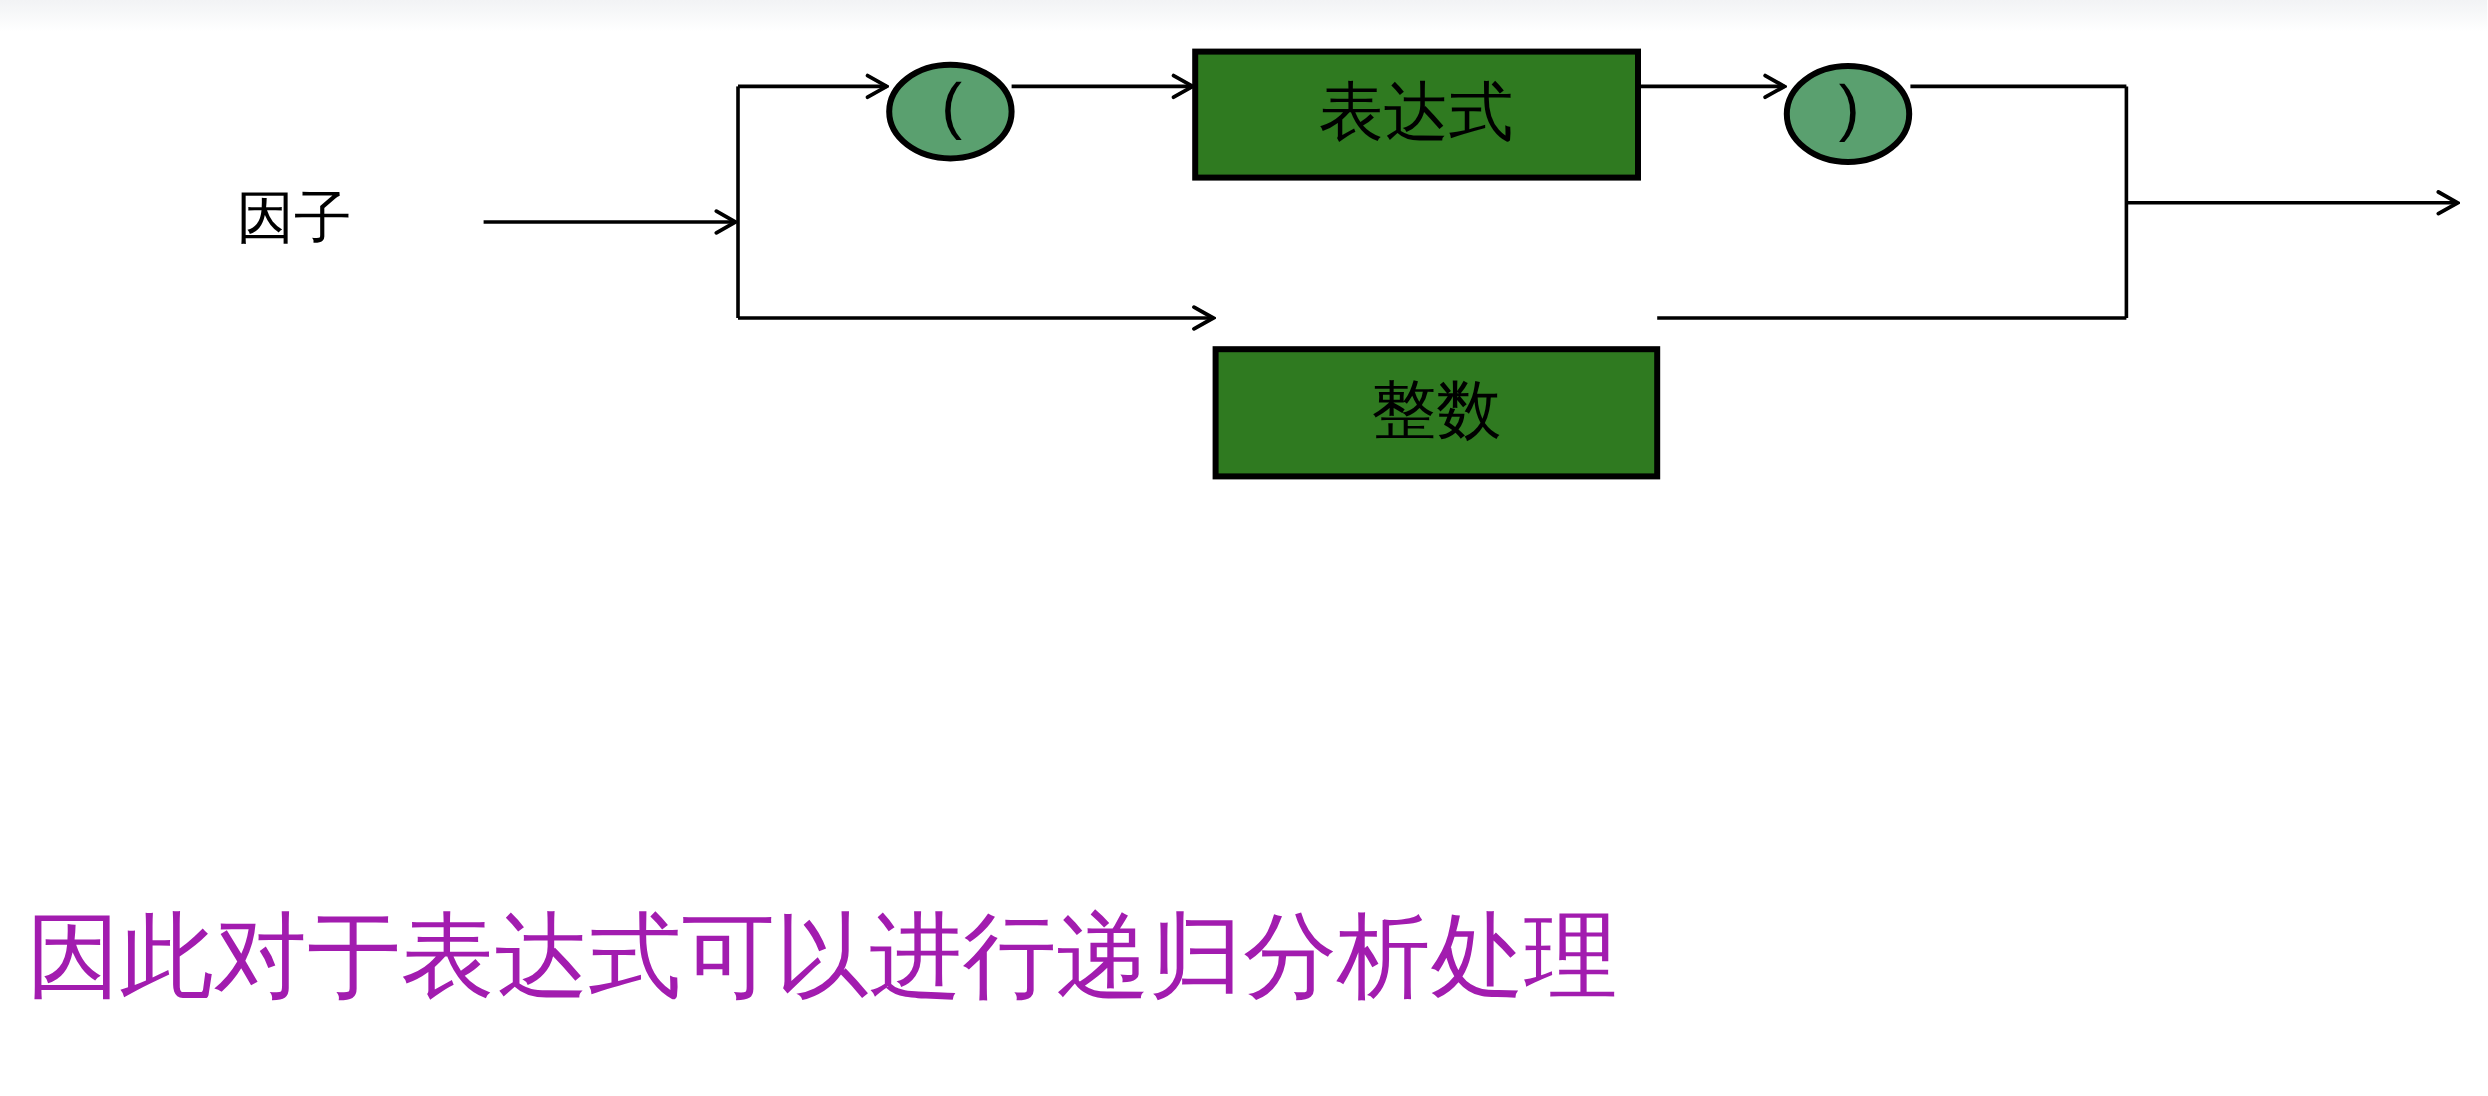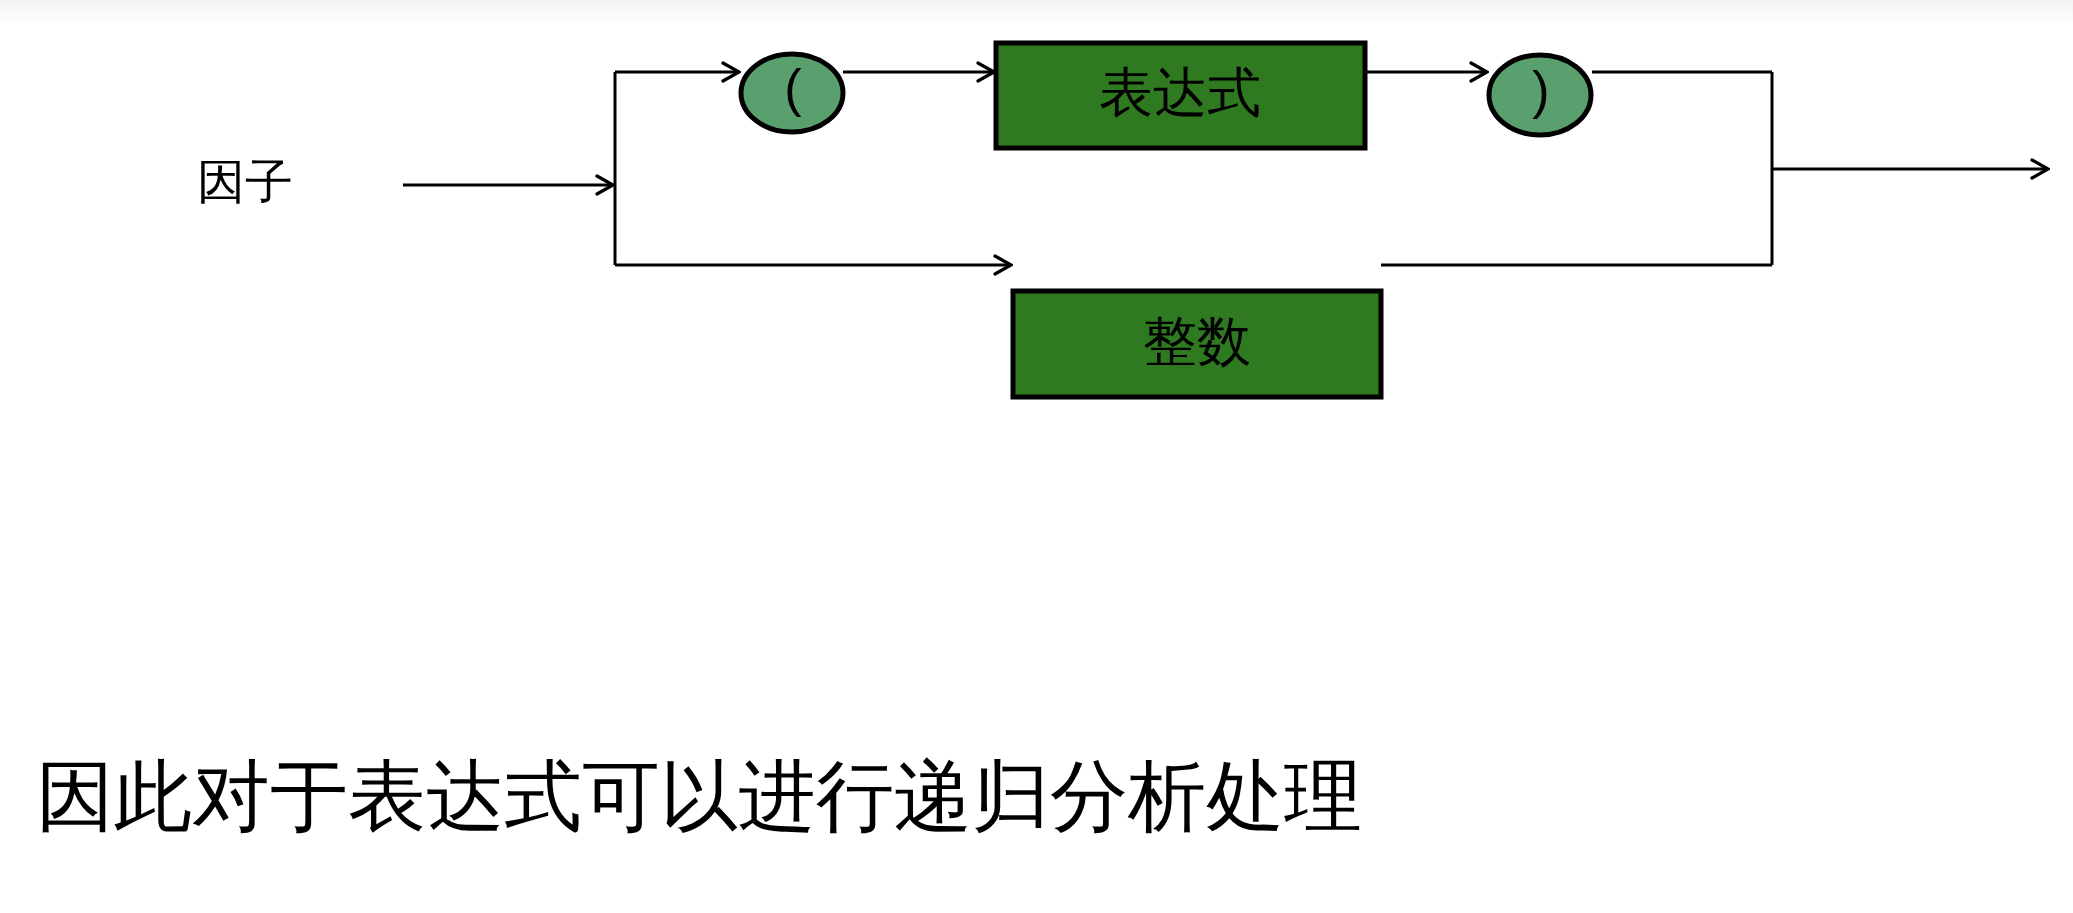--- a/index.html
+++ b/index.html
@@ -37,25 +37,25 @@
     fill: #000000;
     text-anchor: middle;
     dominant-baseline: middle;
   }
   .box-label { font-size: 54px; }
   .paren-label { font-size: 52px; }
   .src-label  { font-size: 48px; }
 
   #caption {
     position: absolute;
-    left: 36px;
+    left: 22px;
     top: 757px;
     font-size: 78px;
     line-height: 1.0;
-    color: #000000;
+    color: #a21caf;
     white-space: nowrap;
     letter-spacing: 0px;
     font-family: "Liberation Sans", "DejaVu Sans", sans-serif;
   }
 </style>
 </head>
 <body>
 
 <div id="slide">
 

